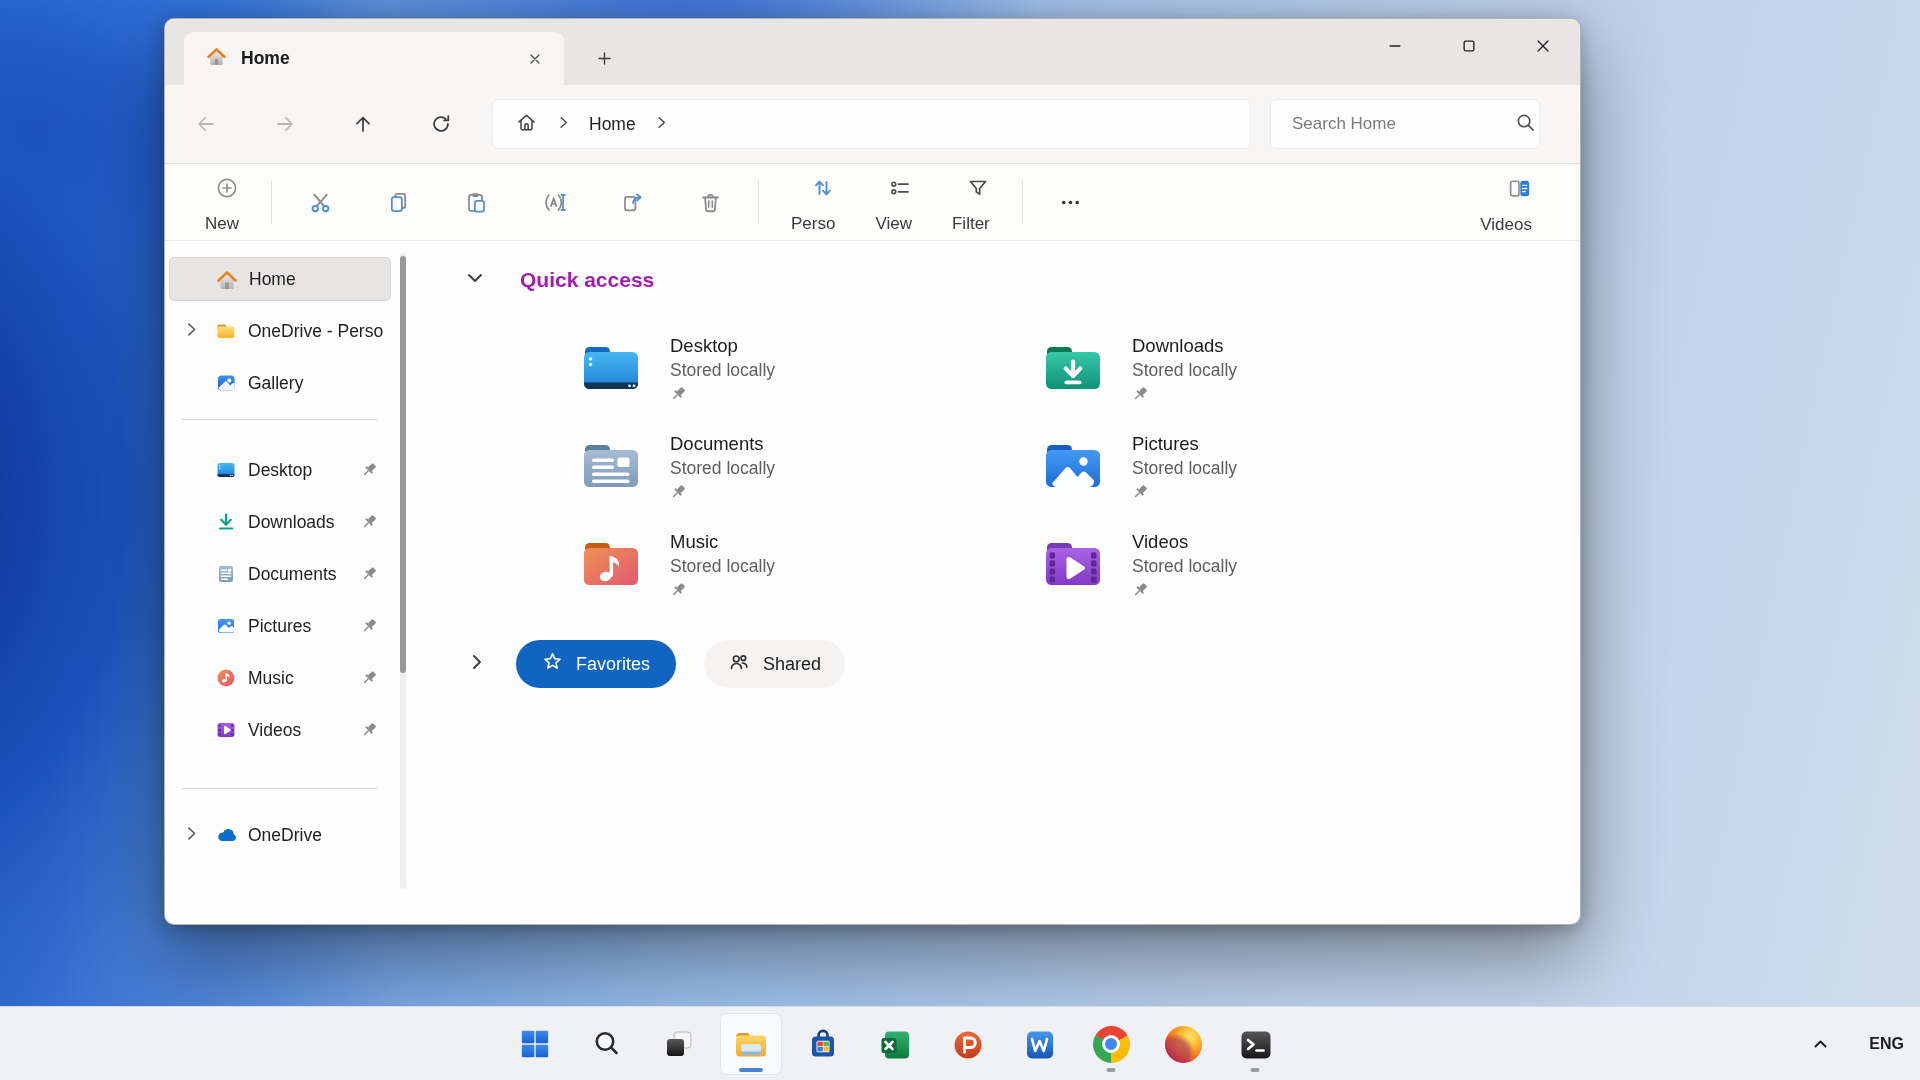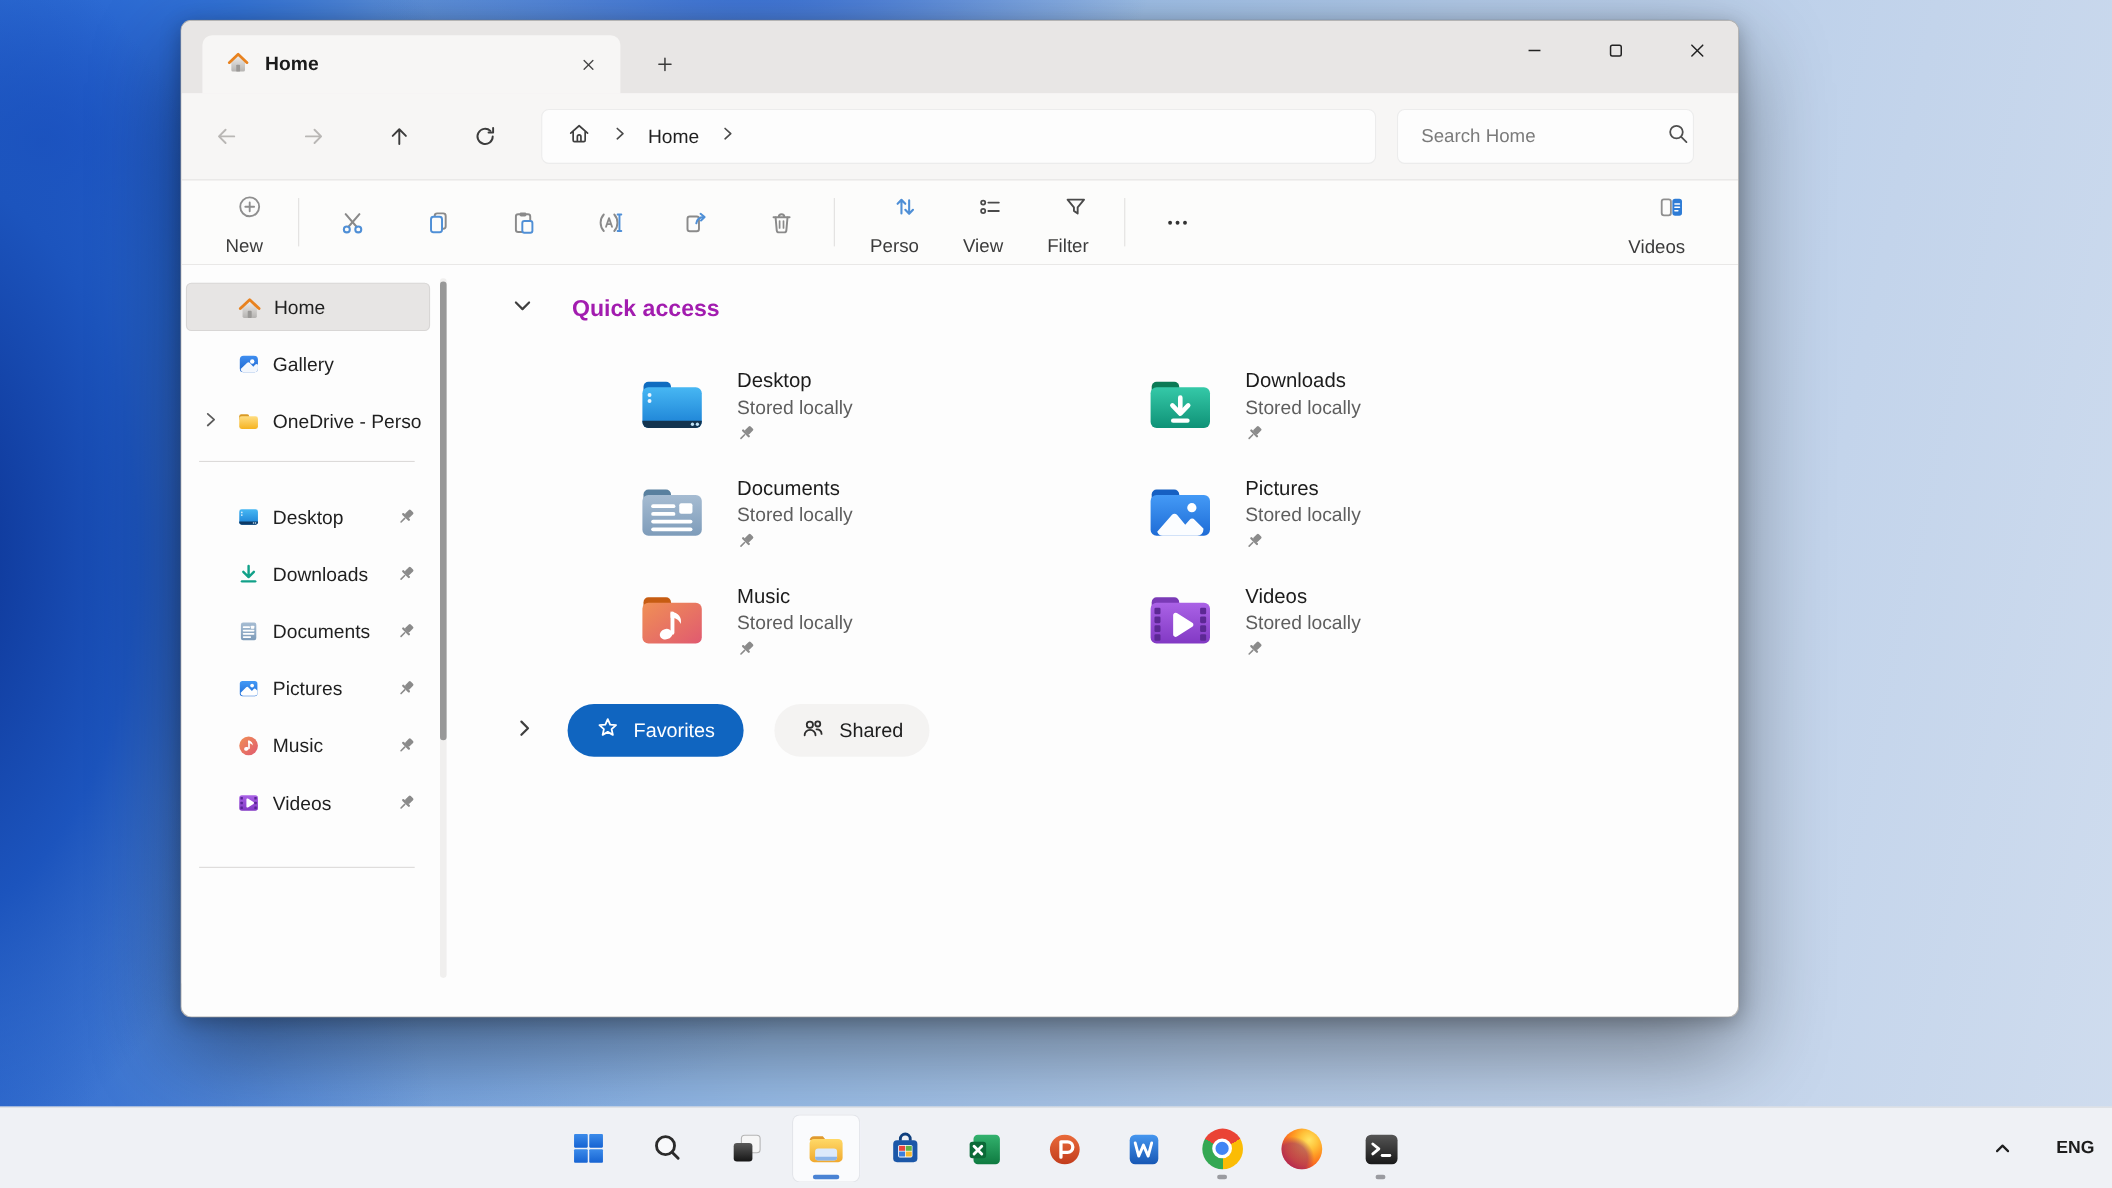--- a/index.html
+++ b/index.html
@@ -424,43 +424,43 @@
             <svg width="22" height="22" viewBox="0 0 22 22">
                 <path d="M4.5 10.5 V18.5 a1.5 1.5 0 0 0 1.5 1.5 h10 a1.5 1.5 0 0 0 1.5-1.5 V10.5 L11 4.8 Z" fill="url(#gHouse)"></path>
                 <rect x="9.2" y="13.5" width="3.6" height="6.5" rx="0.8" fill="#9a9896"></rect>
                 <path d="M2.5 11.5 L11 3.5 L19.5 11.5" stroke="#e8821f" stroke-width="2.6" fill="none" stroke-linecap="round" stroke-linejoin="round"></path>
               </svg>
           </span>
           <span class="side-label" style="margin-left:31px">Home</span>
         </div>
 
         <div class="side-item" style="margin-top:8px">
+          <span class="side-chev">
+            <svg width="17" height="17" viewBox="0 0 16 16">
+                <path d="M5.5 3 L11 8 L5.5 13" stroke="#5c5c5c" stroke-width="1.5" fill="none" stroke-linecap="round" stroke-linejoin="round"></path>
+              </svg>
+          </span>
+          <span style="position:absolute;left:46px;top:11px">
+            <svg width="22" height="22" viewBox="0 0 22 22">
+                <rect x="2.5" y="4.5" width="9" height="6" rx="1.8" fill="#d99a26"></rect>
+                <rect x="2.5" y="6.5" width="17" height="11.5" rx="2.2" fill="url(#gOdf)"></rect>
+              </svg>
+          </span>
+          <span class="side-label" style="margin-left:31px">OneDrive - Perso</span>
+        </div>
+
+        <div class="side-item" style="margin-top:8px">
           <span style="position:absolute;left:46px;top:11px">
             <svg width="22" height="22" viewBox="0 0 22 22">
                 <rect x="3" y="3.5" width="16.5" height="15" rx="3.5" fill="url(#gGal)"></rect>
                 <circle cx="14.3" cy="8.6" r="2" fill="#fff"></circle>
                 <path d="M3.8 15.5 L9.5 10 a1.8 1.8 0 0 1 2.6 0 l3.2 3.4 1.6-1.7 a1.8 1.8 0 0 1 2.6 0 v3.3 a3.5 3.5 0 0 1 -3.5 3.5 H7.3 a3.5 3.5 0 0 1 -3.5-3.5 Z" fill="#fff" opacity=".95"></path>
               </svg>
           </span>
           <span class="side-label" style="margin-left:31px">Gallery</span>
-        </div>
-
-        <div class="side-item" style="margin-top:8px">
-          <span class="side-chev">
-            <svg width="17" height="17" viewBox="0 0 16 16">
-                <path d="M5.5 3 L11 8 L5.5 13" stroke="#5c5c5c" stroke-width="1.5" fill="none" stroke-linecap="round" stroke-linejoin="round"></path>
-              </svg>
-          </span>
-          <span style="position:absolute;left:46px;top:11px">
-            <svg width="22" height="22" viewBox="0 0 22 22">
-                <rect x="2.5" y="4.5" width="9" height="6" rx="1.8" fill="#d99a26"></rect>
-                <rect x="2.5" y="6.5" width="17" height="11.5" rx="2.2" fill="url(#gOdf)"></rect>
-              </svg>
-          </span>
-          <span class="side-label" style="margin-left:31px">OneDrive - Perso</span>
         </div>
 
         <div class="side-sep"></div>
 
         <div class="side-item">
           <span style="position:absolute;left:46px;top:11px">
             <svg width="22" height="22" viewBox="0 0 22 22">
                 <rect x="2.5" y="4" width="17" height="14" rx="2.2" fill="url(#gDesk)"></rect>
                 <path d="M2.5 15 h17 v0.8 a2.2 2.2 0 0 1 -2.2 2.2 H4.7 a2.2 2.2 0 0 1 -2.2-2.2 Z" fill="#0d3a66"></path>
                 <circle cx="15.5" cy="16.5" r="0.7" fill="#cfe9fb"></circle>
@@ -545,20 +545,33 @@
               </svg>
           </span>
           <span class="side-label" style="margin-left:31px">Videos</span>
           <span class="side-pin"><svg width="18" height="18" viewBox="0 0 20 20">
                 <use href="#pinShape"></use>
               </svg></span>
         </div>
 
         <div class="side-sep second"></div>
 
+        <div class="side-item">
+          <span class="side-chev">
+            <svg width="17" height="17" viewBox="0 0 16 16">
+                <path d="M5.5 3 L11 8 L5.5 13" stroke="#5c5c5c" stroke-width="1.5" fill="none" stroke-linecap="round" stroke-linejoin="round"></path>
+              </svg>
+          </span>
+          <span style="position:absolute;left:46px;top:12px">
+            <svg width="22" height="22" viewBox="0 0 22 22">
+                <path d="M6.8 16 h10.8 a3.3 3.3 0 0 0 1.1-6.4 A5.3 5.3 0 0 0 8.4 7.6 A4.2 4.2 0 0 0 6.8 16 Z" fill="#0d6cc9"></path>
+              </svg>
+          </span>
+          <span class="side-label" style="margin-left:31px">OneDrive</span>
+        </div>
       </aside>
 
       <div class="side-scroll">
         <div class="track"></div>
         <div class="thumb"></div>
       </div>
 
       <main class="content">
         <div class="qa-header">
           <span>

